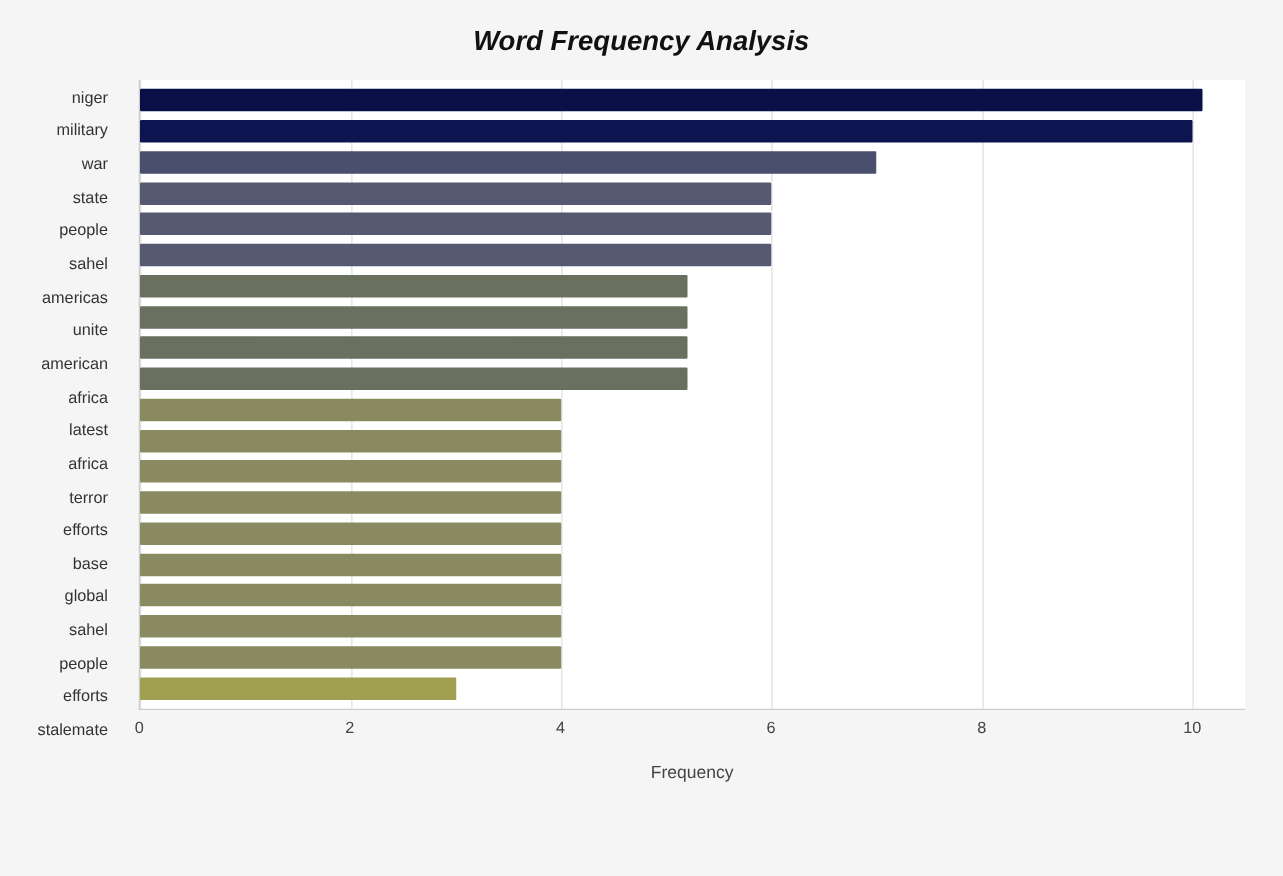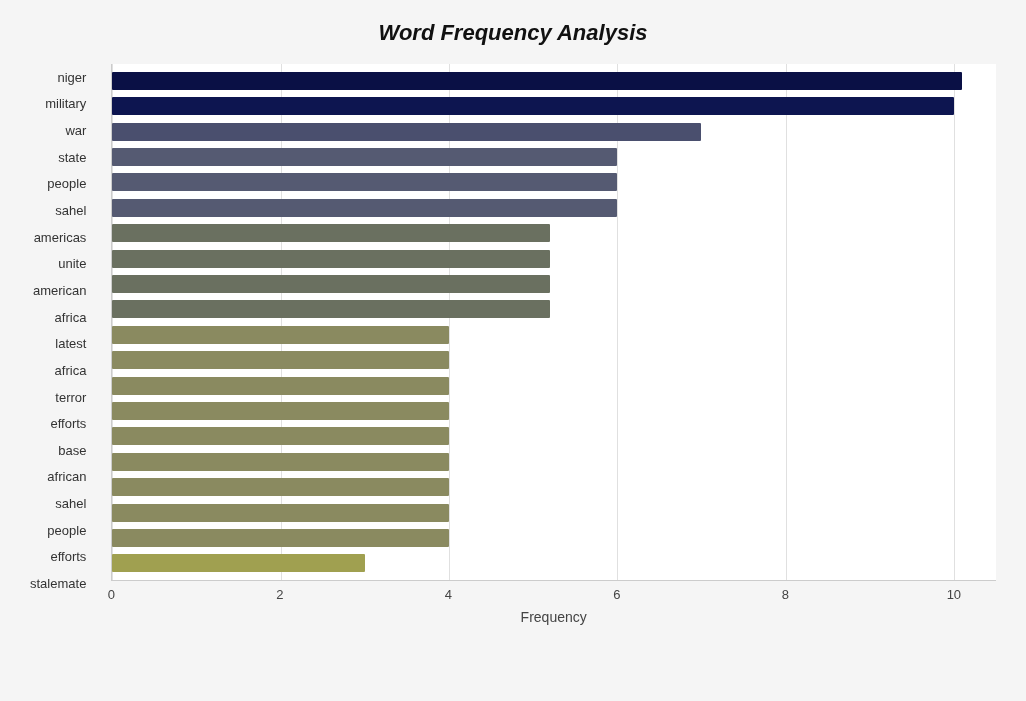--- a/index.html
+++ b/index.html
@@ -92,21 +92,21 @@
     .x-tick {
       font-size: 13px;
       color: #444;
       text-align: center;
       min-width: 20px;
     }
     .x-axis-label {
       text-align: center;
       font-size: 14px;
       color: #444;
-      margin-top: 8px;
+      margin-top: 21px;
     }
   </style>
 </head>
 <body>
 
 <div class="chart-container">
   <div class="chart-title">Word Frequency Analysis</div>
   <div class="chart-area">
     <div class="y-axis" id="y-axis">
         <div class="y-label">niger</div>
@@ -117,21 +117,21 @@
         <div class="y-label">sahel</div>
         <div class="y-label">americas</div>
         <div class="y-label">unite</div>
         <div class="y-label">american</div>
         <div class="y-label">africa</div>
         <div class="y-label">latest</div>
         <div class="y-label">africa</div>
         <div class="y-label">terror</div>
         <div class="y-label">efforts</div>
         <div class="y-label">base</div>
-        <div class="y-label">african</div>
+        <div class="y-label">global</div>
         <div class="y-label">sahel</div>
         <div class="y-label">people</div>
         <div class="y-label">efforts</div>
         <div class="y-label">stalemate</div>
       </div>
     <div class="bars-and-xaxis">
       <div class="bars-area">
         <div class="grid-lines" id="grid-lines">
             <div style="position: absolute; left: 0%; top: 0px; bottom: 0px; width: 1px; background: rgb(224, 224, 224);"></div>
             <div style="position: absolute; left: 19.0476%; top: 0px; bottom: 0px; width: 1px; background: rgb(224, 224, 224);"></div>

